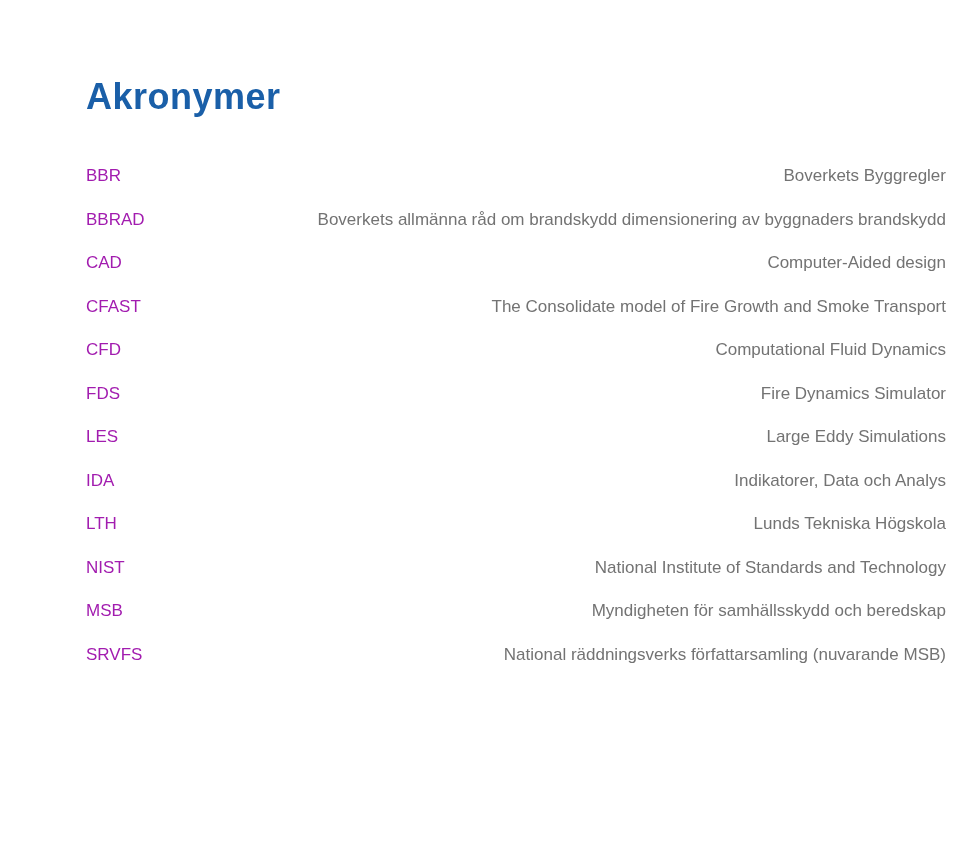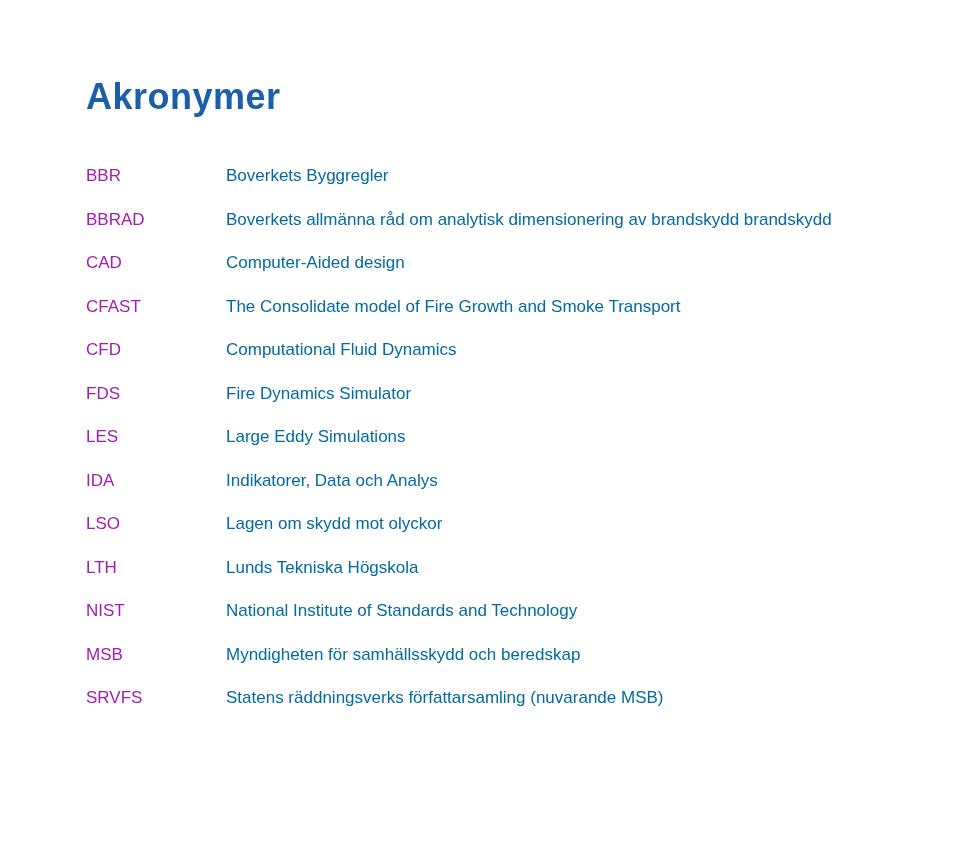--- a/index.html
+++ b/index.html
@@ -42,38 +42,39 @@
 
     .acronym-col {
       width: 140px;
       font-weight: 400;
       color: #a21caf;
       padding-right: 20px;
       white-space: nowrap;
     }
 
     .definition-col {
-      color: #0369a1;
+      color: #737373;
       font-weight: 400;
+      text-align: right;
     }
   </style>
 </head>
 <body>
 
 <h1>Akronymer</h1>
 
 <table class="acronym-table">
   <tbody id="acronyms-body">
   <tr>
         <td class="acronym-col">BBR</td>
         <td class="definition-col">Boverkets Byggregler</td>
       </tr>
       <tr>
         <td class="acronym-col">BBRAD</td>
-        <td class="definition-col">Boverkets allmänna råd om analytisk dimensionering av brandskydd brandskydd</td>
+        <td class="definition-col">Boverkets allmänna råd om brandskydd dimensionering av byggnaders brandskydd</td>
       </tr>
       <tr>
         <td class="acronym-col">CAD</td>
         <td class="definition-col">Computer-Aided design</td>
       </tr>
       <tr>
         <td class="acronym-col">CFAST</td>
         <td class="definition-col">The Consolidate model of Fire Growth and Smoke Transport</td>
       </tr>
       <tr>
@@ -86,33 +87,29 @@
       </tr>
       <tr>
         <td class="acronym-col">LES</td>
         <td class="definition-col">Large Eddy Simulations</td>
       </tr>
       <tr>
         <td class="acronym-col">IDA</td>
         <td class="definition-col">Indikatorer, Data och Analys</td>
       </tr>
       <tr>
-        <td class="acronym-col">LSO</td>
-        <td class="definition-col">Lagen om skydd mot olyckor</td>
-      </tr>
-      <tr>
         <td class="acronym-col">LTH</td>
         <td class="definition-col">Lunds Tekniska Högskola</td>
       </tr>
       <tr>
         <td class="acronym-col">NIST</td>
         <td class="definition-col">National Institute of Standards and Technology</td>
       </tr>
       <tr>
         <td class="acronym-col">MSB</td>
         <td class="definition-col">Myndigheten för samhällsskydd och beredskap</td>
       </tr>
       <tr>
         <td class="acronym-col">SRVFS</td>
-        <td class="definition-col">Statens räddningsverks författarsamling (nuvarande MSB)</td>
+        <td class="definition-col">National räddningsverks författarsamling (nuvarande MSB)</td>
       </tr>
     </tbody>
 </table>
 
 </body></html>

